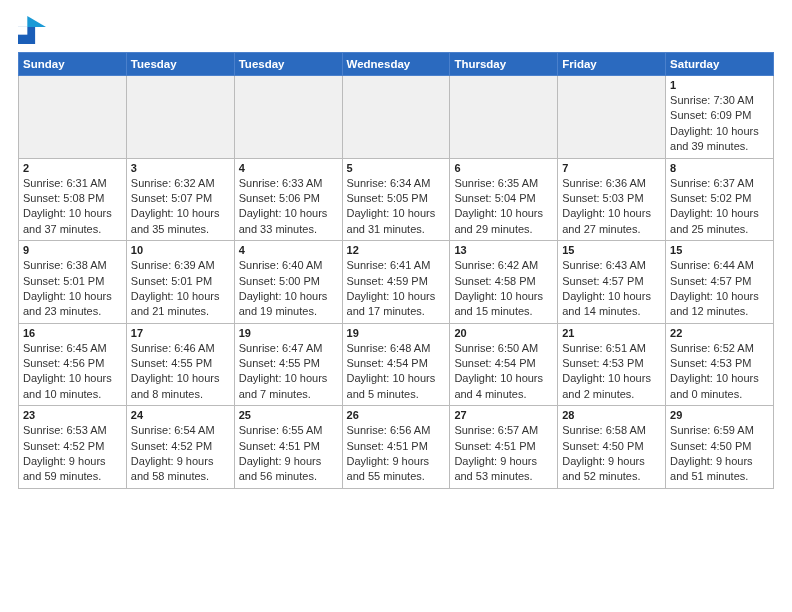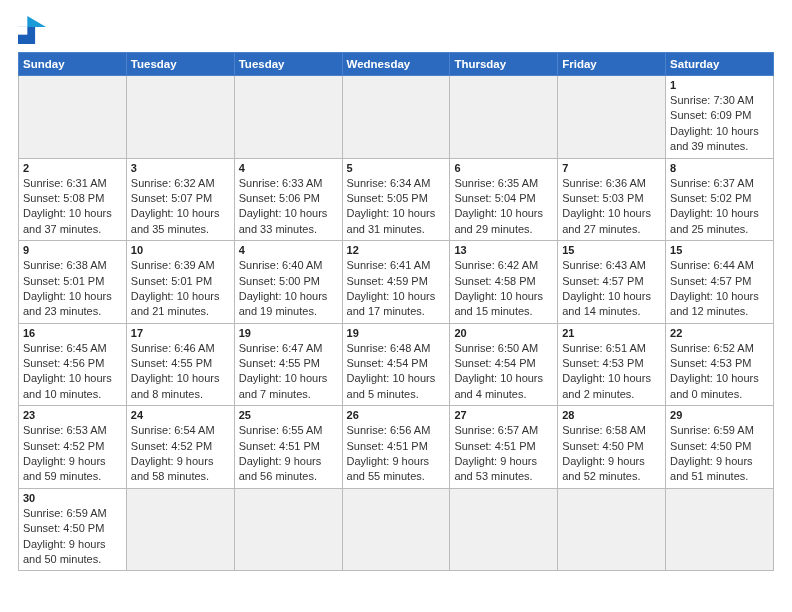--- a/index.html
+++ b/index.html
@@ -315,29 +315,15 @@
 Sunset: 4:50 PM
 Daylight: 9 hours and 52 minutes.</div>
           </td>
           <td>
             <span class="day-number">29</span>
             <div class="day-info">Sunrise: 6:59 AM
 Sunset: 4:50 PM
 Daylight: 9 hours and 51 minutes.</div>
           </td>
         </tr>
-        <tr class="row-last">
-          <td>
-            <span class="day-number">30</span>
-            <div class="day-info">Sunrise: 6:59 AM
-Sunset: 4:50 PM
-Daylight: 9 hours and 50 minutes.</div>
-          </td>
-          <td class="empty"></td>
-          <td class="empty"></td>
-          <td class="empty"></td>
-          <td class="empty"></td>
-          <td class="empty"></td>
-          <td class="empty"></td>
-        </tr>
       </tbody>
   </table>
 </div>
 
 </body></html>

